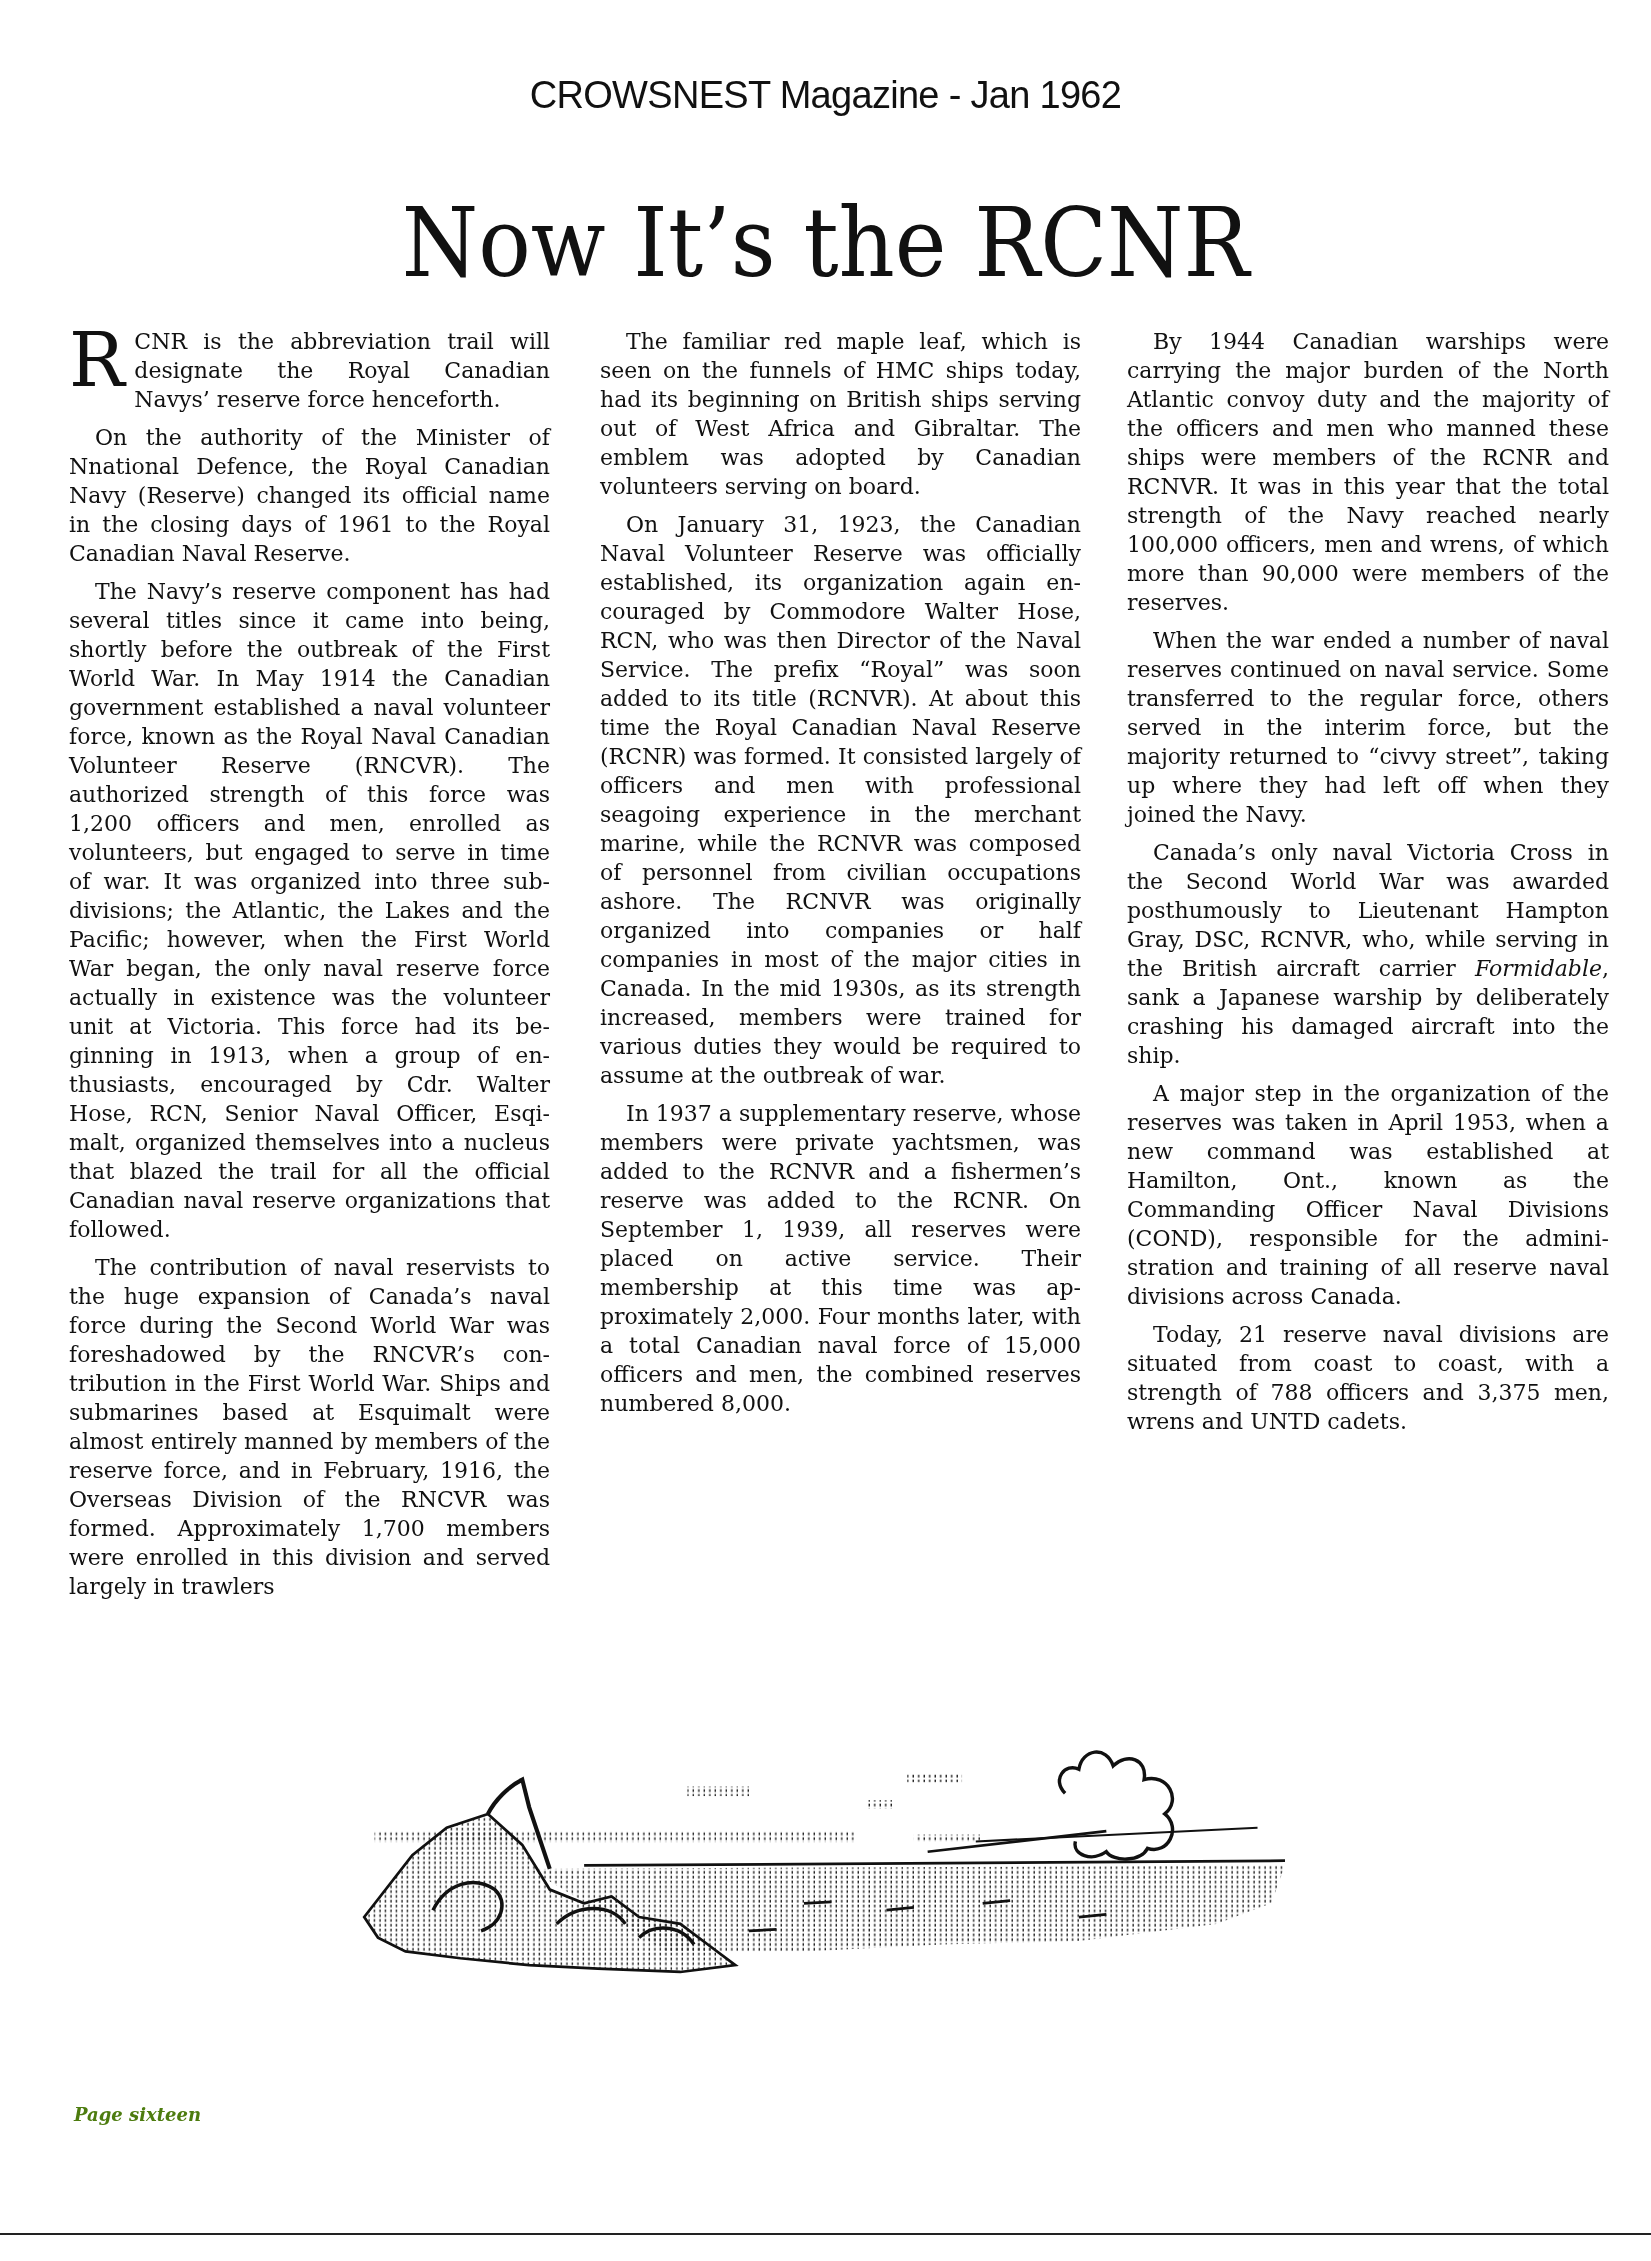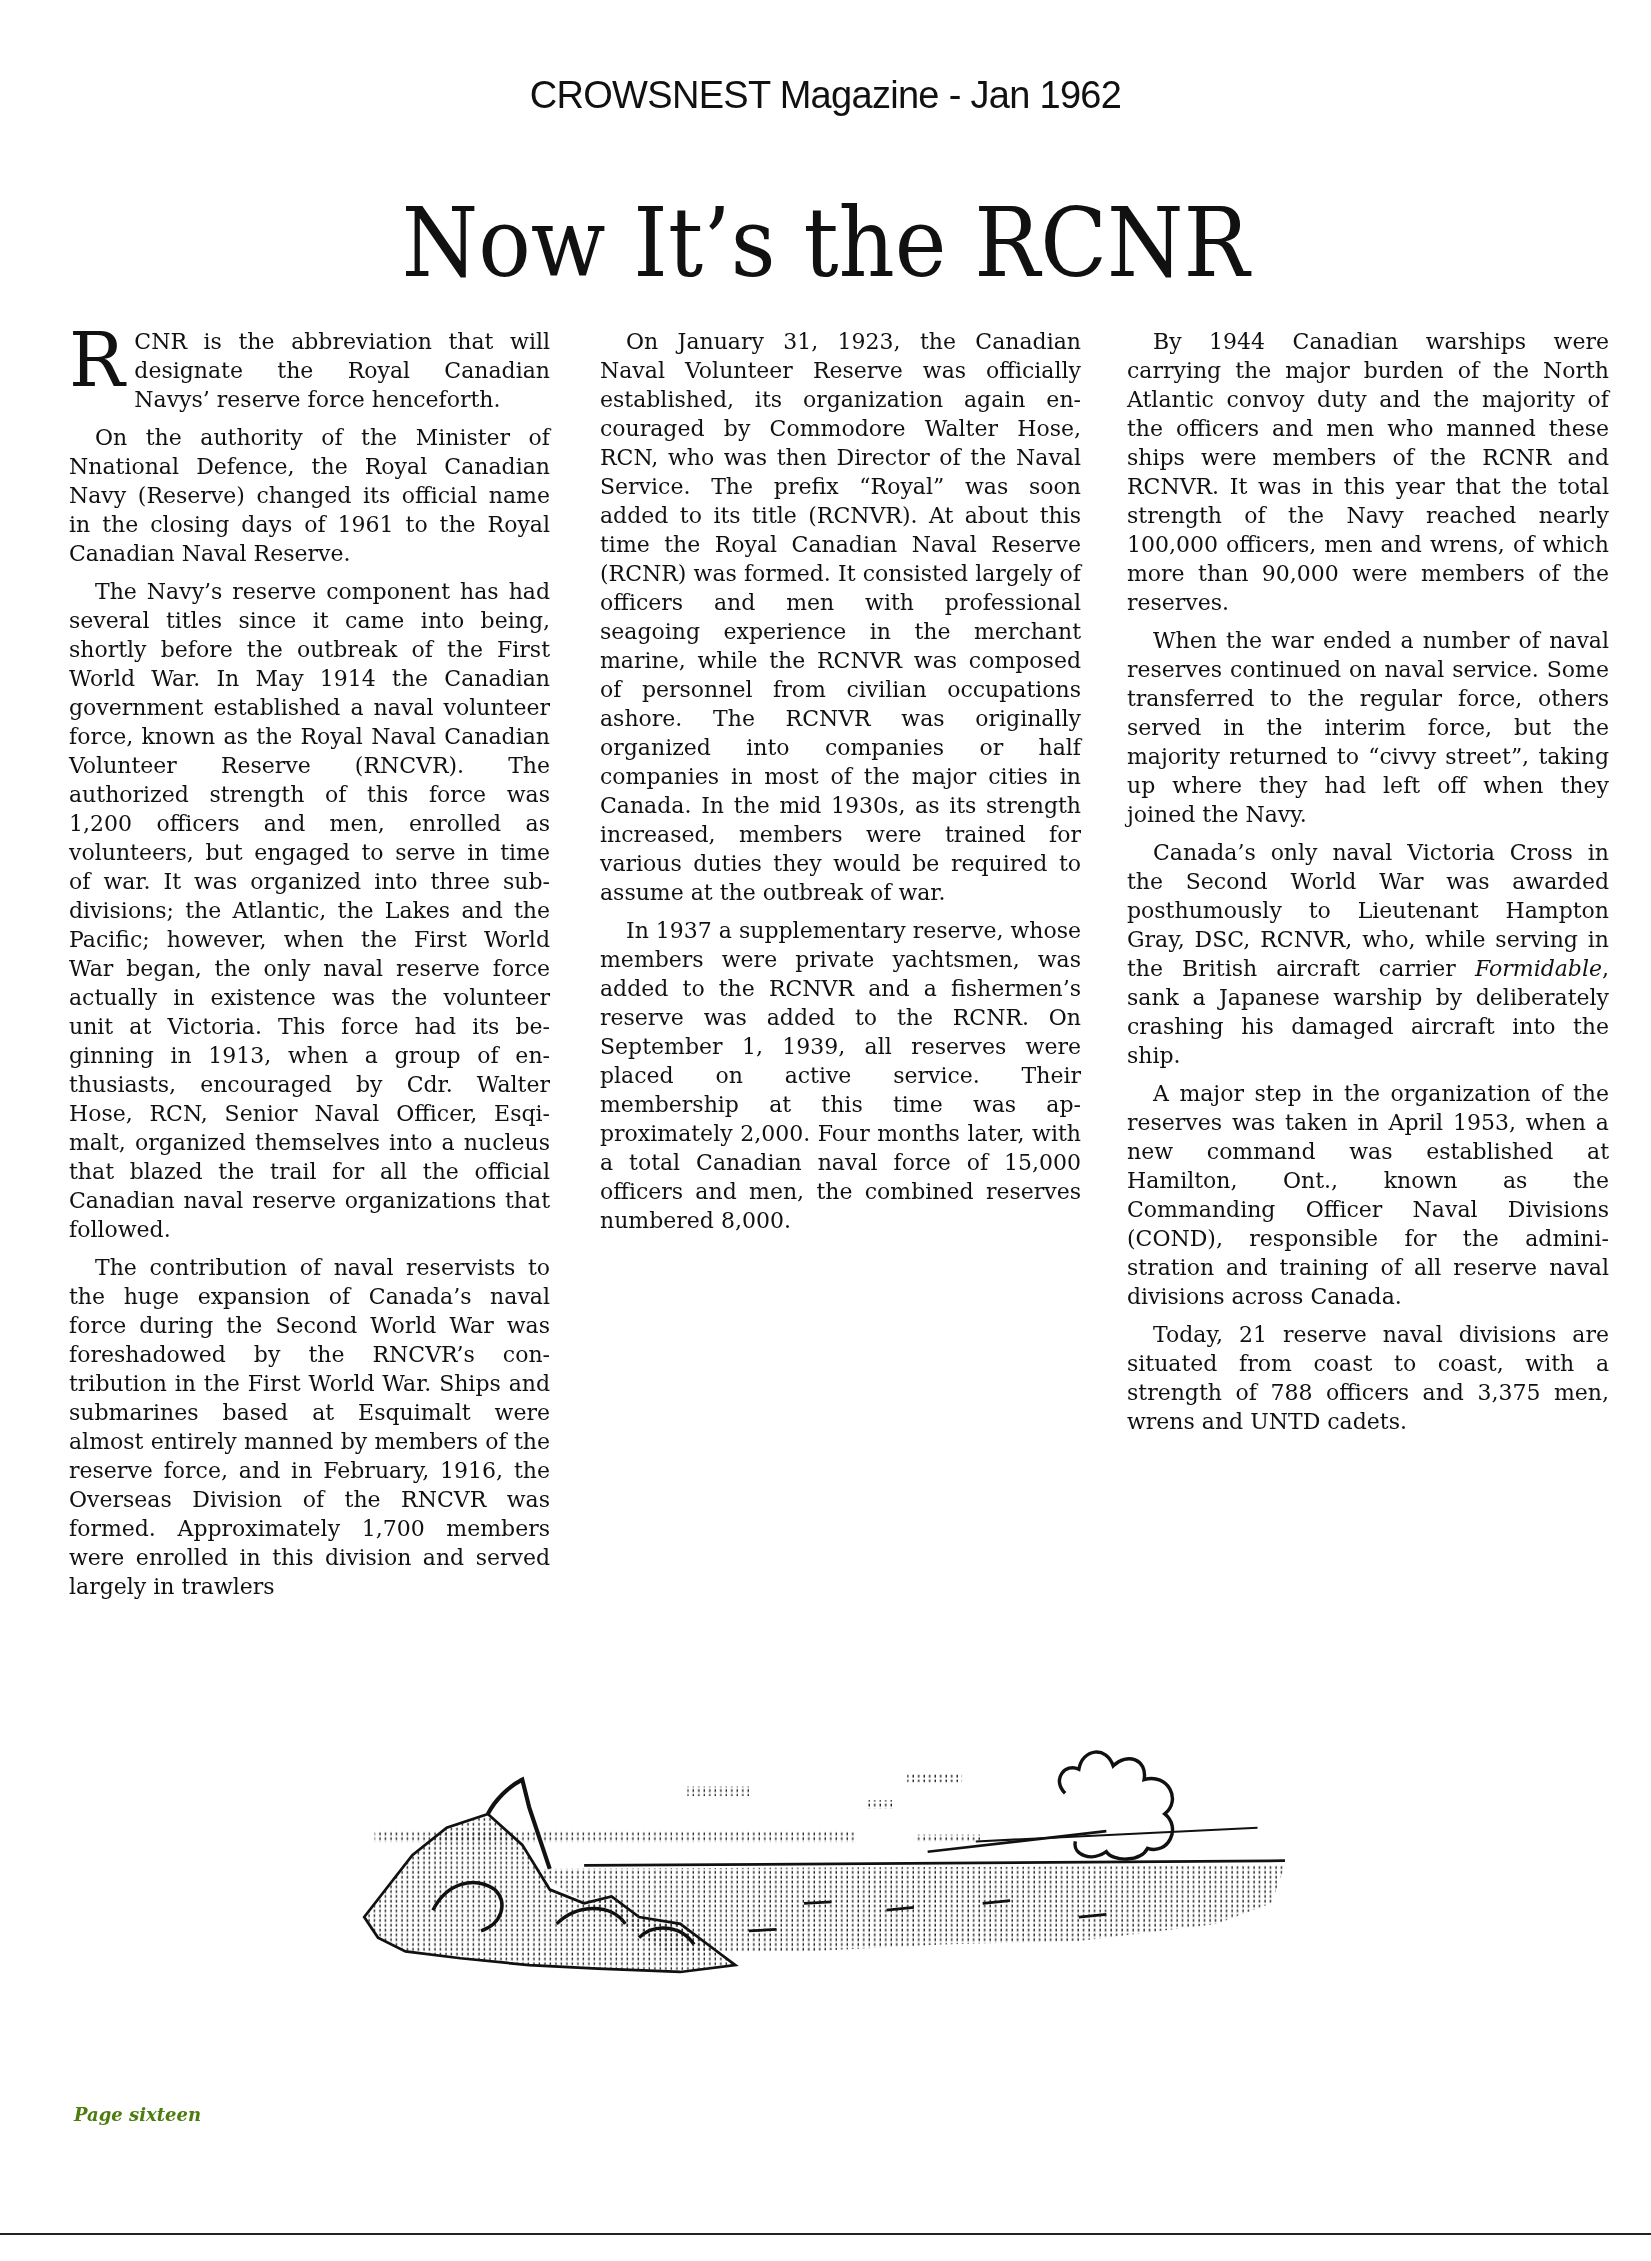--- a/index.html
+++ b/index.html
@@ -41,27 +41,28 @@
   }
 </style>
 </head>
 <body>
 
 <div class="masthead">CROWSNEST Magazine - Jan 1962</div>
 
 <h1 class="title" style="margin:0;font-weight:normal;">Now It’s the RCNR</h1>
 
 <div class="col col1">
-  <p class="lead"><span class="dropcap">R</span><span>CNR is the abbreviation that will designate the Royal Canadian Navys’ reserve force henceforth.</span></p>
+  <p class="lead"><span class="dropcap">R</span><span>CNR is the abbreviation trail will designate the Royal Canadian Navys’ reserve force henceforth.</span></p>
   <p>On the authority of the Minister of Nnational Defence, the Royal Canadian Navy (Reserve) changed its official name in the closing days of 1961 to the Royal Canadian Naval Reserve.</p>
   <p>The Navy’s reserve component has had several titles since it came into being, shortly before the outbreak of the First World War. In May 1914 the Canadian government established a naval volunteer force, known as the Royal Naval Canadian Volunteer Re­serve (RNCVR). The authorized strength of this force was 1,200 officers and men, enrolled as volunteers, but engaged to serve in time of war. It was organized into three sub-divisions; the Atlantic, the Lakes and the Pacific; however, when the First World War began, the only naval reserve force actually in existence was the volunteer unit at Victoria. This force had its be­ginning in 1913, when a group of en­thusiasts, encouraged by Cdr. Walter Hose, RCN, Senior Naval Officer, Esqi­malt, organized themselves into a nucleus that blazed the trail for all the official Canadian naval reserve organi­zations that followed.</p>
   <p>The contribution of naval reservists to the huge expansion of Canada’s naval force during the Second World War was foreshadowed by the RNCVR’s con­tribution in the First World War. Ships and submarines based at Esquimalt were almost entirely manned by mem­bers of the reserve force, and in Feb­ruary, 1916, the Overseas Division of the RNCVR was formed. Approximately 1,700 members were enrolled in this di­vision and served largely in trawlers</p>
 </div>
 
 <div class="col col2">
+  <p>The familiar red maple leaf, which is seen on the funnels of HMC ships today, had its beginning on British ships serving out of West Africa and Gib­raltar. The emblem was adopted by Canadian volunteers serving on board.</p>
   <p>On January 31, 1923, the Canadian Naval Volunteer Reserve was officially established, its organization again en­couraged by Commodore Walter Hose, RCN, who was then Director of the Naval Service. The prefix “Royal” was soon added to its title (RCNVR). At about this time the Royal Canadian Naval Reserve (RCNR) was formed. It consisted largely of officers and men with professional seagoing experience in the merchant marine, while the RCNVR was composed of personnel from civilian occupations ashore. The RCNVR was originally organized into companies or half companies in most of the major cities in Canada. In the mid 1930s, as its strength increased, members were trained for various duties they would be required to assume at the outbreak of war.</p>
   <p>In 1937 a supplementary reserve, whose members were private yachts­men, was added to the RCNVR and a fishermen’s reserve was added to the RCNR. On September 1, 1939, all re­serves were placed on active service. Their membership at this time was ap­proximately 2,000. Four months later, with a total Canadian naval force of 15,000 officers and men, the combined reserves numbered 8,000.</p>
 </div>
 
 <div class="col col3">
   <p>By 1944 Canadian warships were carrying the major burden of the North Atlantic convoy duty and the majority of the officers and men who manned these ships were members of the RCNR and RCNVR. It was in this year that the total strength of the Navy reached nearly 100,000 officers, men and wrens, of which more than 90,000 were mem­bers of the reserves.</p>
   <p>When the war ended a number of naval reserves continued on naval ser­vice. Some transferred to the regular force, others served in the interim force, but the majority returned to “civvy street”, taking up where they had left off when they joined the Navy.</p>
   <p><span>Canada’s only naval Victoria Cross in the Second World War was awarded posthumously to Lieutenant Hampton Gray, DSC, RCNVR, who, while serv­ing in the British aircraft carrier</span> <em class="ship">Formidable</em><span>, sank a Japanese warship by deliberately crashing his damaged aircraft into the ship.</span></p>
   <p>A major step in the organization of the reserves was taken in April 1953, when a new command was established at Hamilton, Ont., known as the Commanding Officer Naval Divisions (COND), responsible for the admini­stration and training of all reserve naval divisions across Canada.</p>
   <p>Today, 21 reserve naval divisions are situated from coast to coast, with a strength of 788 officers and 3,375 men, wrens and UNTD cadets.</p>

